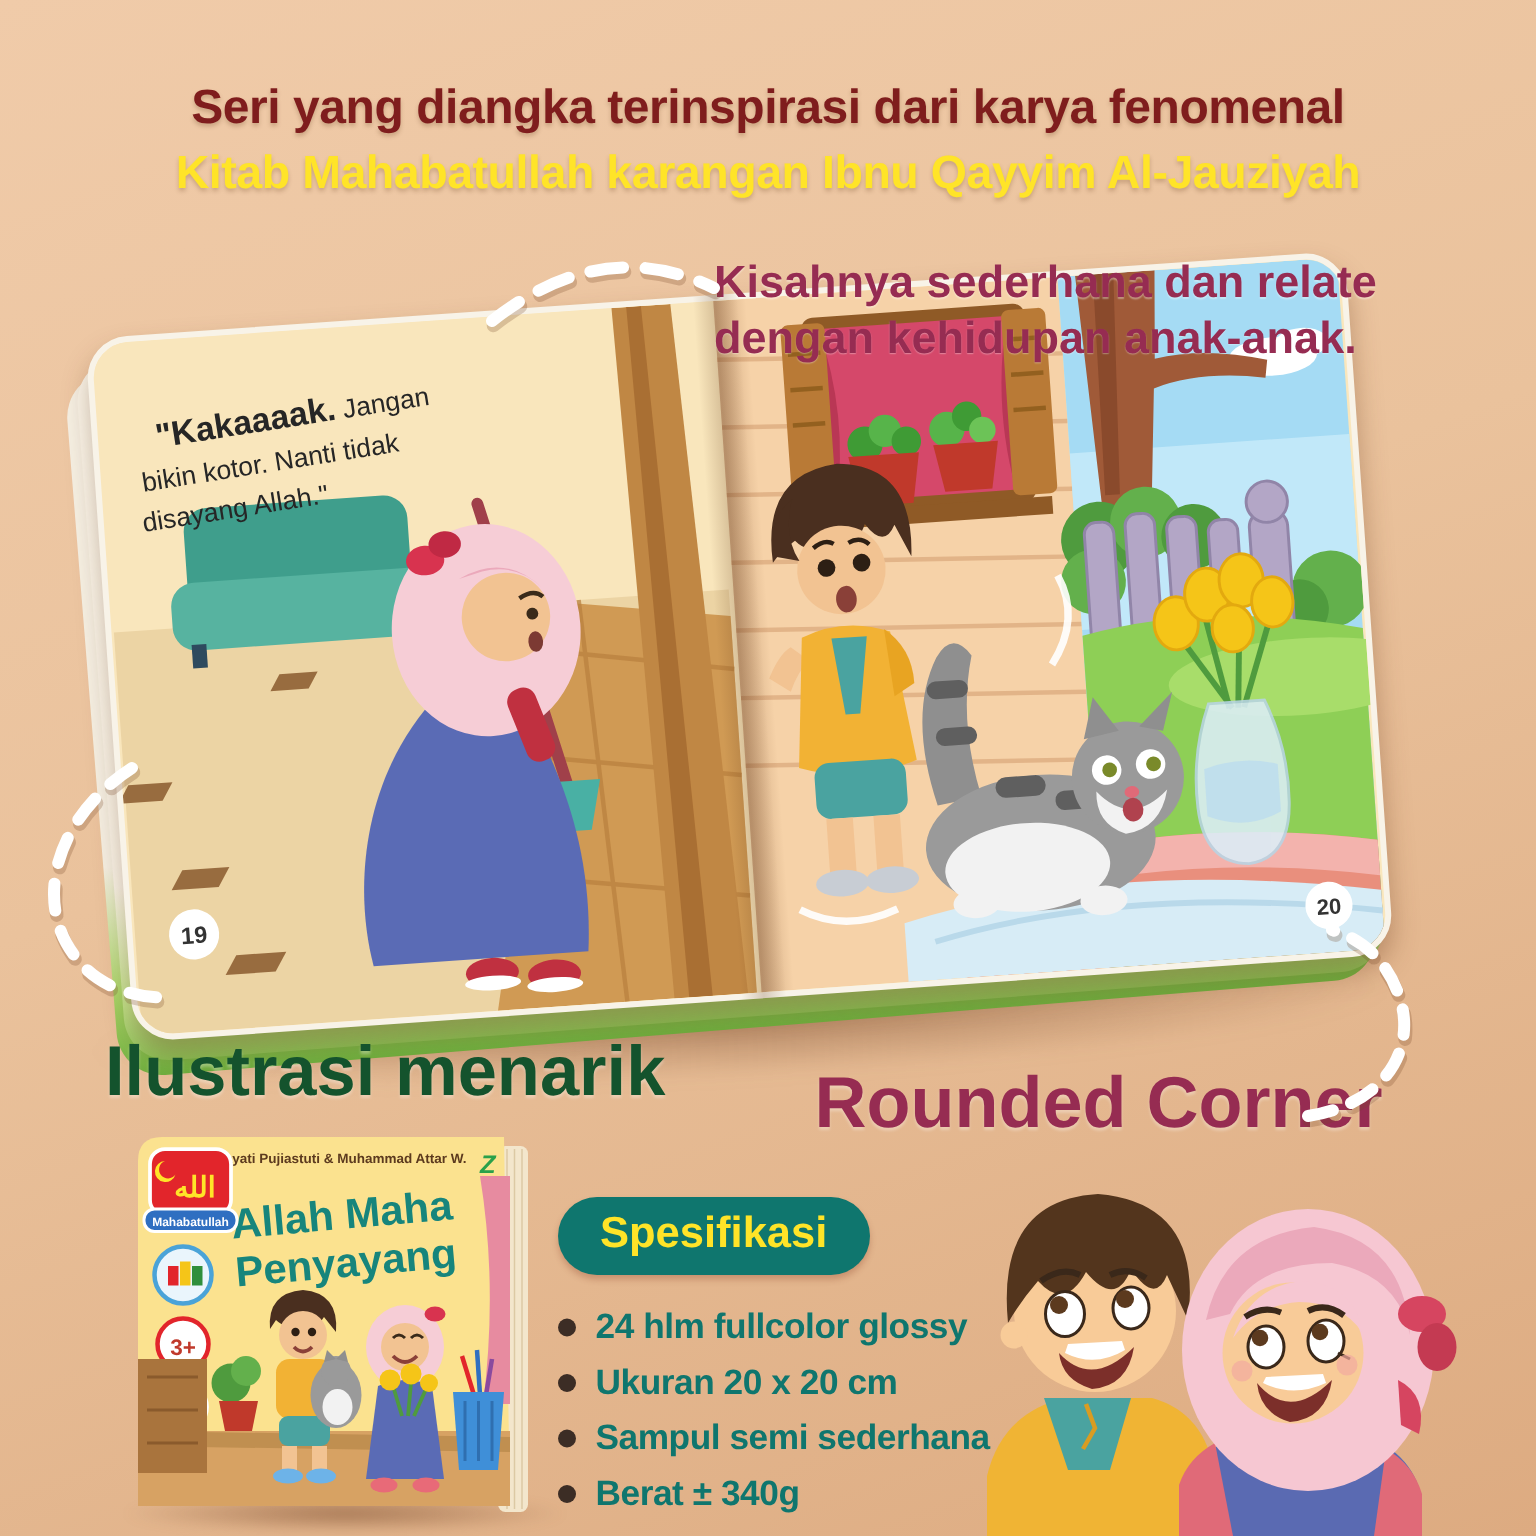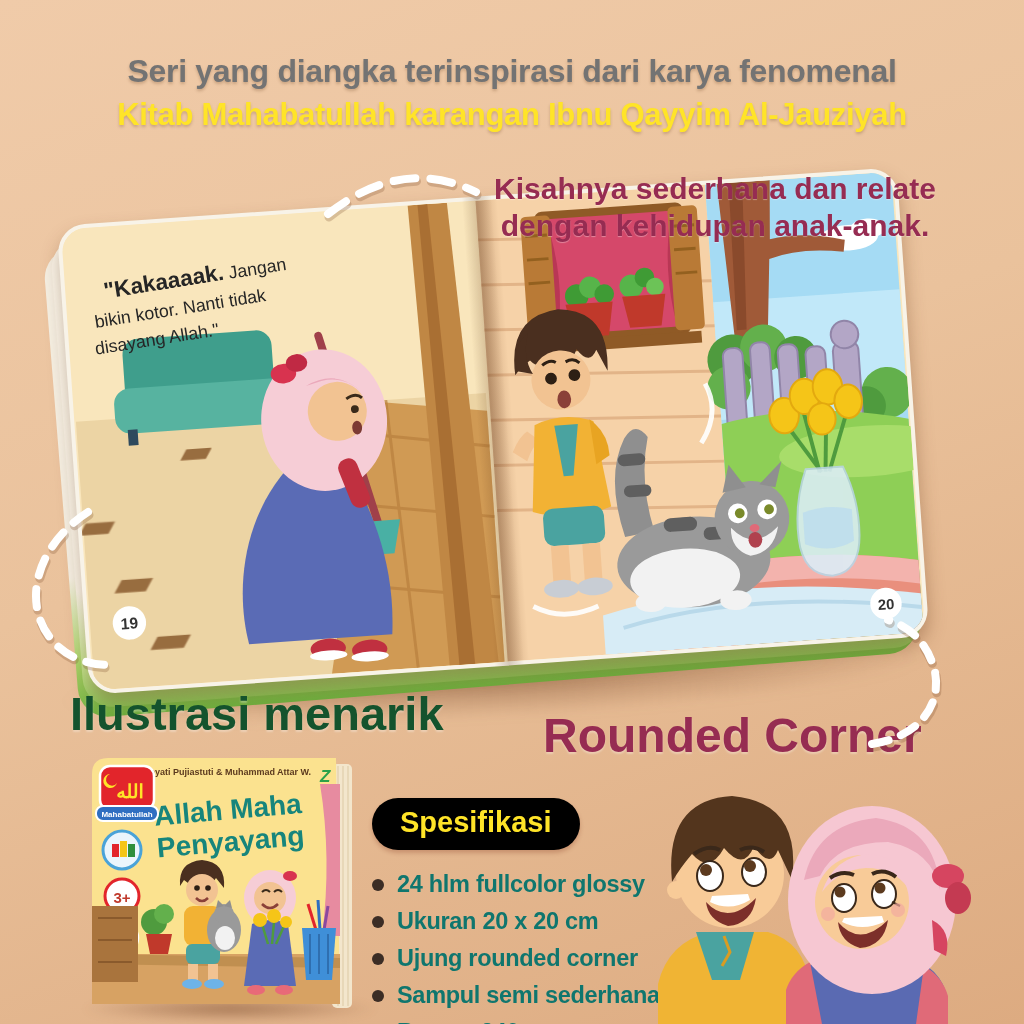--- a/index.html
+++ b/index.html
@@ -6,25 +6,25 @@
   html,body { width:1024px; height:1024px; overflow:hidden; }
   body {
     font-family:"Liberation Sans", sans-serif;
     background:linear-gradient(160deg,#f0cba9 0%,#eac29c 45%,#ddab81 100%);
     position:relative;
   }
   .abs { position:absolute; }
 
   
   .headline { left:0; top:50px; width:1024px; text-align:center; font-weight:700; line-height:43px; letter-spacing:-0.3px; }
-  .headline .l1 { color:#737373; font-size:32px; text-shadow:0 2px 3px rgba(90,50,20,.25); }
+  .headline .l1 { color:#7f1d1d; font-size:32px; text-shadow:0 2px 3px rgba(90,50,20,.25); }
   .headline .l2 { color:#ffe428; font-size:31px; text-shadow:0 2px 3px rgba(90,50,20,.25); }
 
   
-  .story-callout { left:460px; top:170px; width:510px; text-align:center; color:#962c52; font-weight:700; font-size:30px; line-height:37px; text-shadow:0 1px 1px rgba(255,255,255,.35); }
+  .story-callout { left:476px; top:170px; width:510px; text-align:left; color:#962c52; font-weight:700; font-size:30px; line-height:37px; text-shadow:0 1px 1px rgba(255,255,255,.35); }
 
   
   .illu-label { left:70px; top:686px; color:#14532d; font-weight:700; font-size:47px; text-shadow:0 2px 2px rgba(255,255,255,.3); }
   .corner-label { left:543px; top:708px; color:#962c52; font-weight:700; font-size:48px; text-shadow:0 2px 2px rgba(255,255,255,.3); }
 
   
   .book-shadow { left:55px; top:640px; width:880px; height:78px;
     background:radial-gradient(ellipse at center, rgba(110,62,32,.45) 0%, rgba(110,62,32,0) 70%);
     filter:blur(6px); transform:rotate(-3deg); }
   .stack1,.stack2 { border-radius:30px; }
@@ -40,21 +40,21 @@
   .fold { left:478px; top:196px; width:30px; height:470px; transform:rotate(-4deg);
     background:linear-gradient(90deg, rgba(90,50,20,0) 0%, rgba(90,50,20,.22) 50%, rgba(90,50,20,0) 100%); }
 
   
   .cover-shadow { left:80px; top:996px; width:300px; height:26px;
     background:radial-gradient(ellipse at center, rgba(110,62,32,.5), rgba(110,62,32,0) 70%); filter:blur(4px); }
   .cover { left:92px; top:758px; width:262px; height:252px; }
 
   
   .specs { left:372px; top:798px; width:330px; }
-  .spec-pill { display:inline-block; background:#000000; color:#ffe428; font-weight:700; font-size:29px;
+  .spec-pill { display:inline-block; background:#0f766e; color:#ffe428; font-weight:700; font-size:29px;
     padding:8px 28px 11px 28px; border-radius:28px; box-shadow:0 3px 4px rgba(120,40,20,.25); }
   .spec-list { list-style:none; margin-top:16px; }
   .spec-list li { display:flex; align-items:center; color:#0f766e; font-weight:700; font-size:23.5px; line-height:37px; letter-spacing:-0.3px; }
   .spec-list li::before { content:""; width:12px; height:12px; border-radius:50%; background:#3c2d25; margin-right:13px; flex:0 0 auto; }
 
   
   .characters { left:636px; top:780px; width:388px; height:244px; }
 
   .dashes { left:0; top:0; width:1024px; height:1024px; pointer-events:none; }
 </style>
@@ -430,21 +430,20 @@
         </g>
     </g>
   </svg>
 </div>
 
 <div class="abs specs">
   <div class="spec-pill">Spesifikasi</div>
   <ul class="spec-list">
     <li>24 hlm fullcolor glossy</li>
     <li>Ukuran 20 x 20 cm</li>
-    <li>Ujung rounded corner</li>
     <li>Sampul semi sederhana</li>
     <li>Berat ± 340g</li>
   </ul>
 </div>
 
 <div class="abs characters">
   <svg viewBox="0 0 388 244">
 
     <g>
       <path d="M22 244 L22 204 Q32 162 74 152 L132 152 Q168 162 174 204 L174 244 Z" fill="#f0b434"></path>

